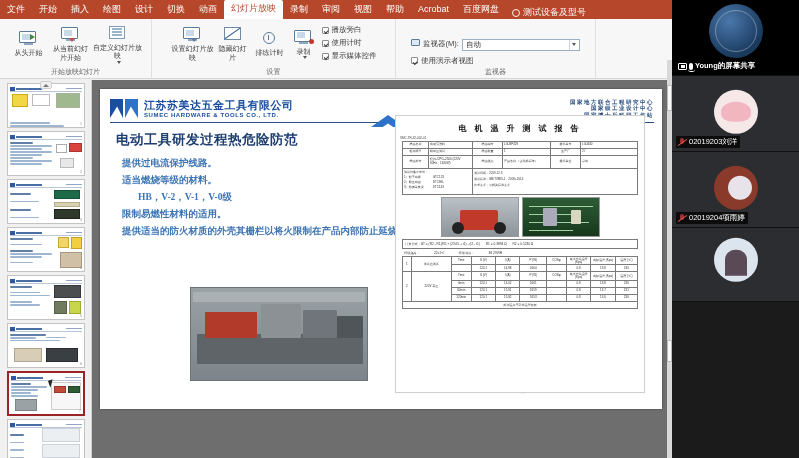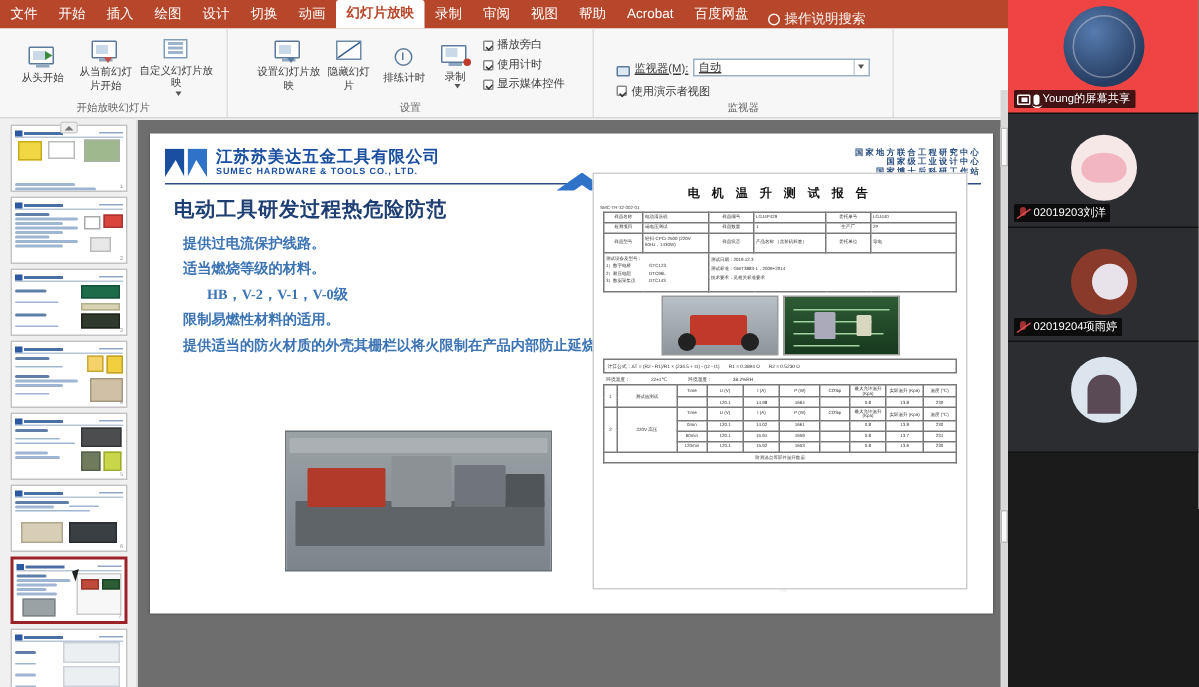--- a/index.html
+++ b/index.html
@@ -14,21 +14,21 @@
   #ribbon-tabs {
     position:absolute; left:0; top:0; width:740px; height:19px;
     background:#b7472a; display:flex; align-items:flex-end;
     font-size:9px; color:#fff; white-space:nowrap; overflow:hidden;
   }
   .rtab {
     padding:2px 7px 4px 7px; line-height:12px; cursor:default;
   }
   .rtab.active {
     background:#fff; color:#b7472a; border-radius:2px 2px 0 0;
-    padding-bottom:5px; font-weight:bold;
+    padding-bottom:5px; font-weight:normal;
   }
   #tellme { display:flex; align-items:center; gap:3px; padding-left:6px; opacity:.95; }
   #tellme .bulb {
     width:8px; height:8px; border-radius:50%; border:1px solid #fff;
     display:inline-block;
   }
   #comment-icon-top {
     position:absolute; right:4px; top:3px; width:11px; height:9px;
     border:1px solid #ffd9cd; border-radius:2px;
   }
@@ -105,21 +105,21 @@
   .chkbox {
     width:7px; height:7px; border:1px solid #8a8a8a; background:#fff;
     position:relative; border-radius:1px; flex:0 0 auto;
   }
   .chkbox.on:after {
     content:""; position:absolute; left:1px; top:2.5px; width:3px; height:1.5px;
     border-left:1.2px solid #333; border-bottom:1.2px solid #333;
     transform:rotate(-45deg);
   }
   .mongroup { justify-content:center; padding:0 6px; }
-  .monrow { display:flex; align-items:flex-end; gap:3px; font-size:7.5px; margin-bottom:5px;text-decoration:underline; }
+  .monrow { display:flex; align-items:flex-start; gap:3px; font-size:7.5px; margin-bottom:5px; }
   .mini-mon {
     width:9px; height:7px; border:1px solid #5b7a9c; background:#dce8f4; border-radius:1px;
   }
   .combo {
     width:118px; height:12px; border:1px solid #9bb0c4; background:#fff;
     display:flex; align-items:center; font-size:7.5px; padding-left:3px;
     position:relative; color:#333;
   }
   .combo .carat {
     position:absolute; right:0; top:0; bottom:0; width:10px;
@@ -285,21 +285,21 @@
 
   
   #video-panel {
     position:absolute; left:672px; top:0; width:127px; height:458px;
     background:#1b1b1b;
   }
   .vtile {
     position:relative; width:127px; height:76px;
     border-bottom:1px solid #111; background:#2b2d31; overflow:hidden;
   }
-  .vtile.screen { background:#ef4444; }
+  .vtile.screen { background:#000000;font-weight:bold; }
   .vname {
     position:absolute; left:4px; bottom:3px; max-width:118px;
     background:rgba(0,0,0,.72); color:#fff; font-size:7.5px;
     padding:1px 3px 1px 2px; display:flex; align-items:center; gap:2px;
     white-space:nowrap; overflow:hidden; border-radius:1px;
   }
   .ico-share {
     width:9px; height:7px; border:1px solid #fff; border-radius:1px;
     position:relative; flex:0 0 auto;
   }
@@ -380,21 +380,21 @@
   <div class="rtab">动画</div>
   <div class="rtab active">幻灯片放映</div>
   <div class="rtab">录制</div>
   <div class="rtab">审阅</div>
   <div class="rtab">视图</div>
   <div class="rtab">帮助</div>
   <div class="rtab">Acrobat</div>
   <div class="rtab">百度网盘</div>
   <div id="tellme">
     <span class="bulb"></span>
-    <span>操作说明搜索</span>
+    <span>测试设备及型号</span>
   </div>
   <div id="comment-icon-top"></div>
 </div>
 
 <div id="ribbon-body">
 
   <div class="rgroup" style="width:152px">
     <div class="gitems">
       <div class="bigbtn">
         <span class="ic">

